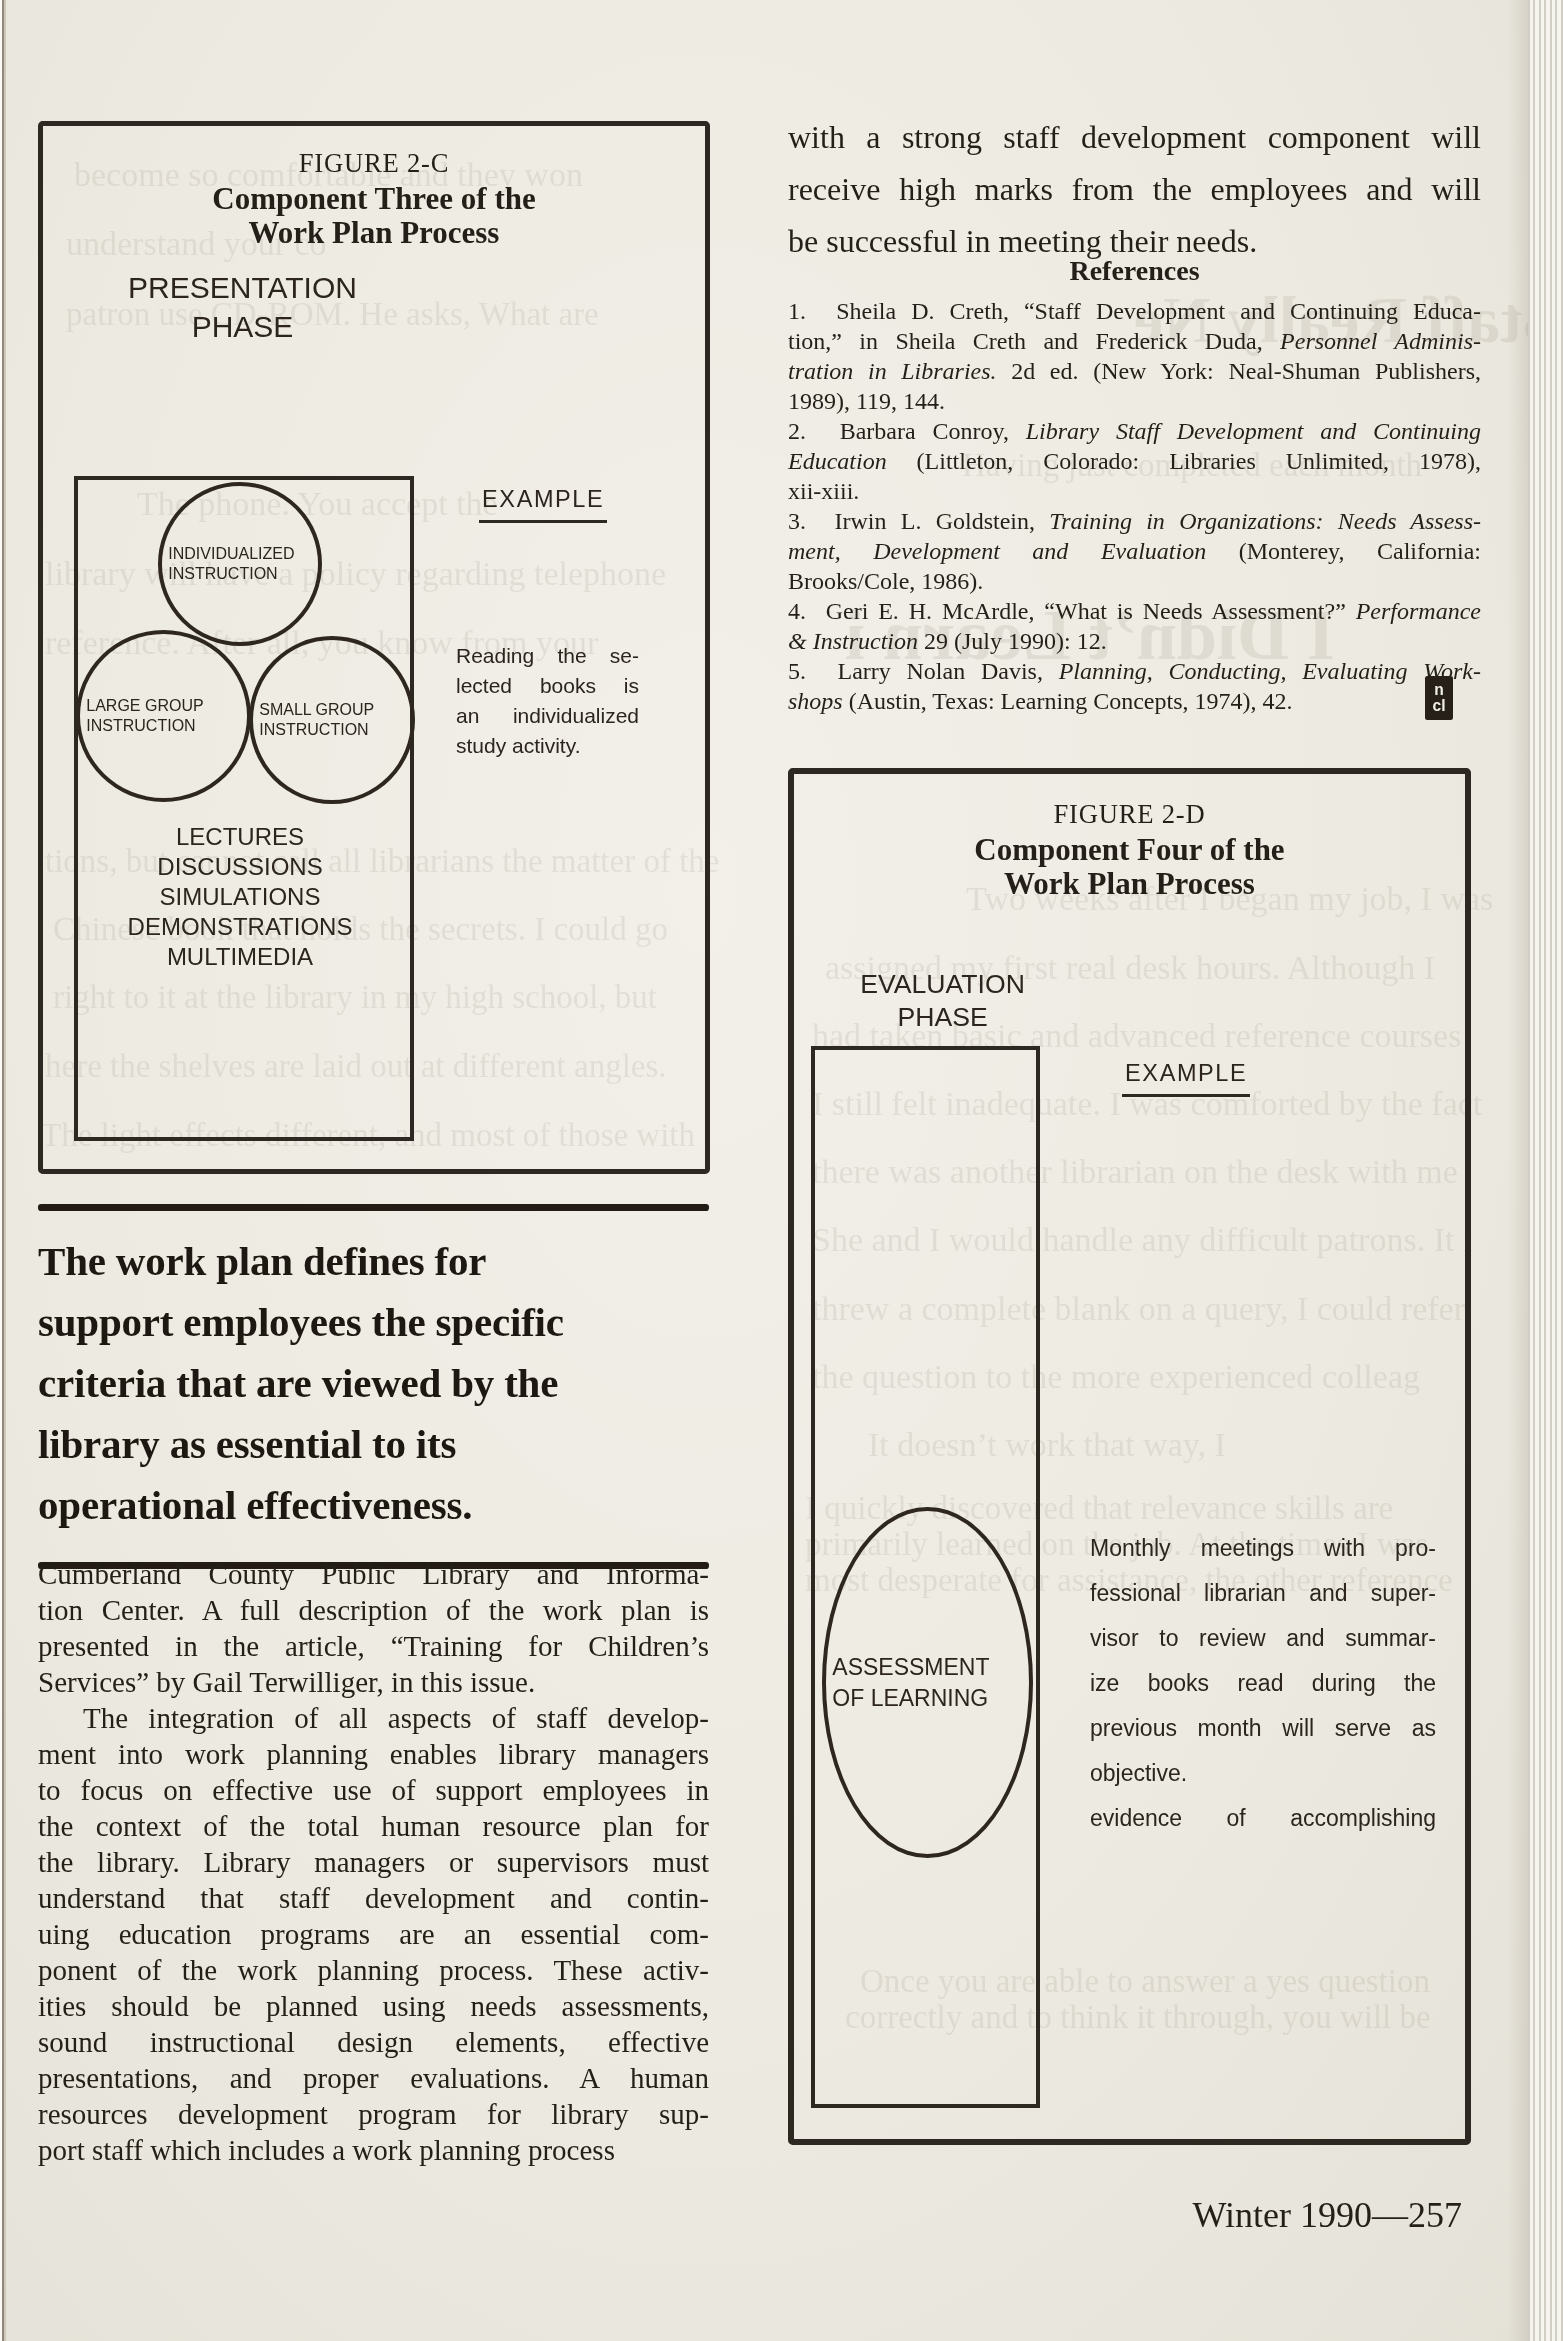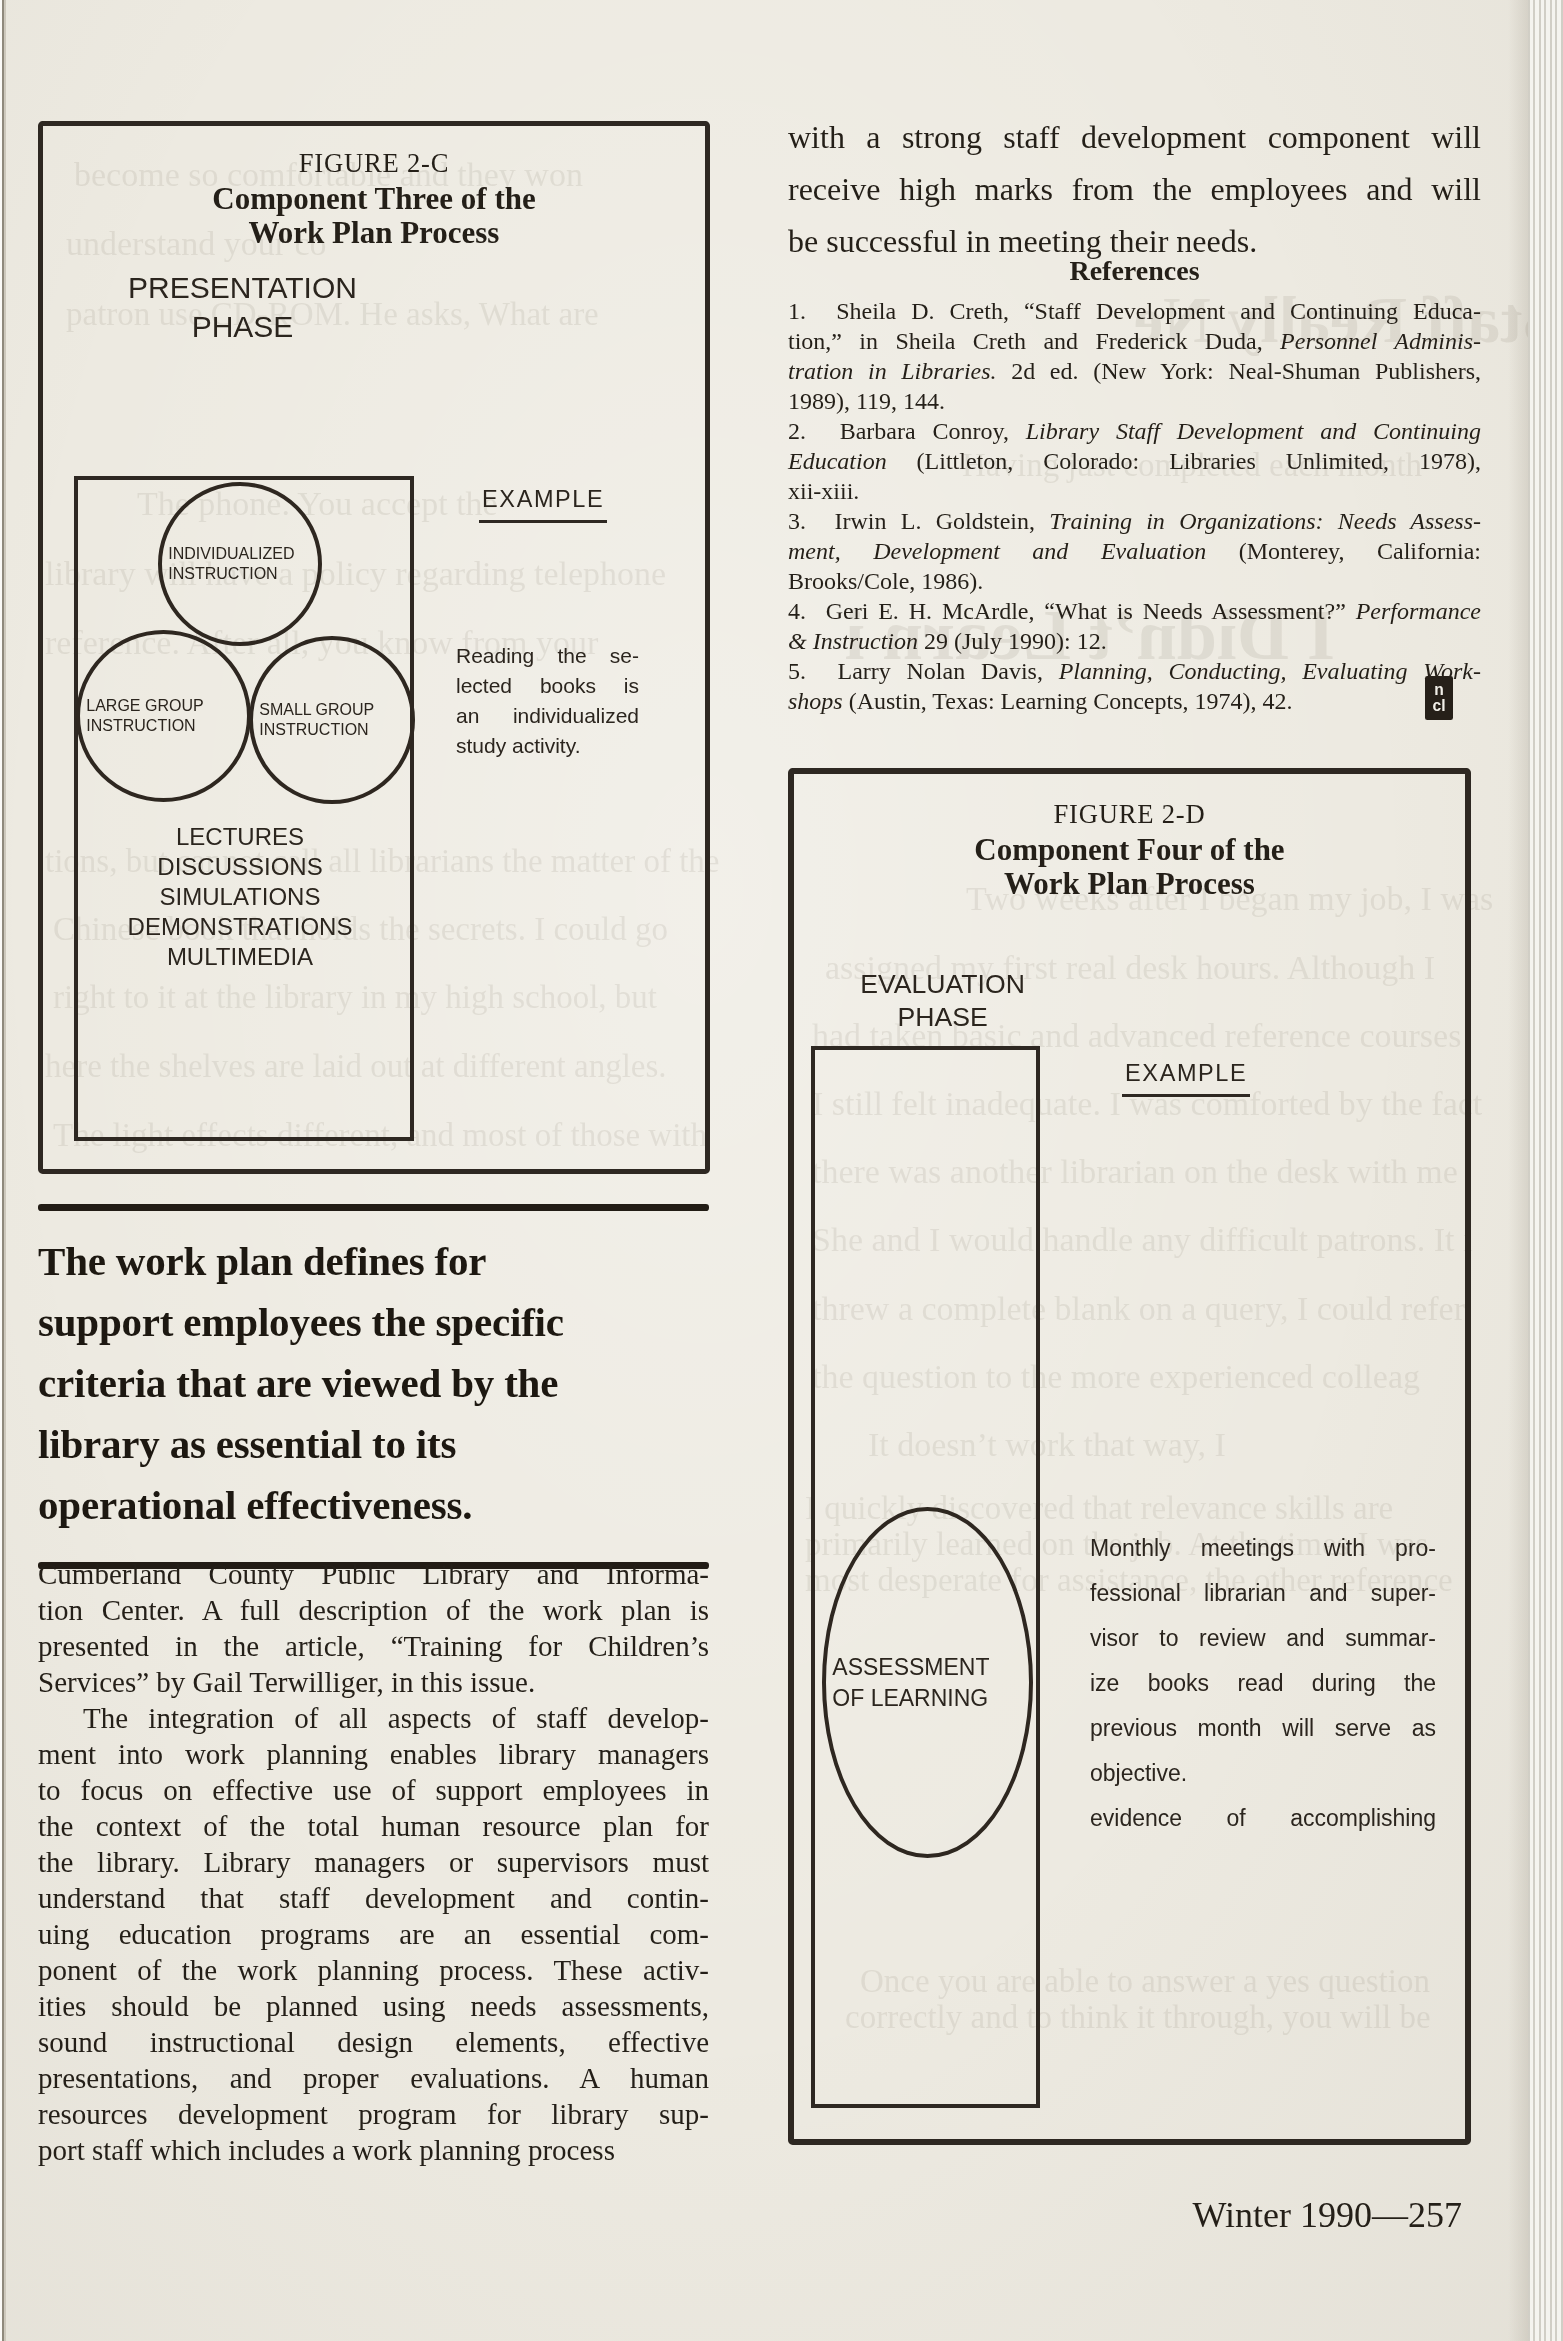--- a/index.html
+++ b/index.html
@@ -64,21 +64,21 @@
       <span class="ghost" style="left: 74px; top: 156px; font-size: 34px; opacity: 0.13;">become so comfortable and they won</span>
       <span class="ghost" style="left: 66px; top: 225px; font-size: 34px; opacity: 0.13;">understand your co</span>
       <span class="ghost" style="left: 66px; top: 296px; font-size: 33px; opacity: 0.13;">patron use CD-ROM. He asks, What are</span>
       <span class="ghost" style="left: 137px; top: 485px; font-size: 34px; opacity: 0.13;">The phone. You accept the</span>
       <span class="ghost" style="left: 45px; top: 555px; font-size: 34px; opacity: 0.13;">library will have a policy regarding telephone</span>
       <span class="ghost" style="left: 45px; top: 624px; font-size: 34px; opacity: 0.13;">reference. After all, you know from your</span>
       <span class="ghost" style="left: 45px; top: 843px; font-size: 33px; opacity: 0.13;">tions, but cannot call all librarians the matter of the</span>
       <span class="ghost" style="left: 53px; top: 911px; font-size: 33px; opacity: 0.13;">Chinese book that holds the secrets. I could go</span>
       <span class="ghost" style="left: 53px; top: 979px; font-size: 33px; opacity: 0.13;">right to it at the library in my high school, but</span>
       <span class="ghost" style="left: 45px; top: 1048px; font-size: 33px; opacity: 0.13;">here the shelves are laid out at different angles.</span>
-      <span class="ghost" style="left: 41px; top: 1117px; font-size: 33px; opacity: 0.13; margin-left: 12px;">The light effects different, and most of those with</span>
+      <span class="ghost" style="left: 41px; top: 1117px; font-size: 33px; opacity: 0.13;">The light effects different, and most of those with</span>
       <span class="ghost" style="left: 1134px; top: 282px; font-size: 66px; opacity: 0.13; font-weight: bold; transform: scaleX(-1);">Staff Really Ne</span>
       <span class="ghost" style="left: 845px; top: 594px; font-size: 72px; opacity: 0.13; font-weight: bold; transform: scaleX(-1);">I Didn’t Learn i</span>
       <span class="ghost" style="left: 962px; top: 447px; font-size: 33px; opacity: 0.13;">Having just completed each month</span>
       <span class="ghost" style="left: 966px; top: 880px; font-size: 34px; opacity: 0.13;">Two weeks after I began my job, I was</span>
       <span class="ghost" style="left: 825px; top: 949px; font-size: 34px; opacity: 0.13;">assigned my first real desk hours. Although I</span>
       <span class="ghost" style="left: 812px; top: 1017px; font-size: 34px; opacity: 0.13;">had taken basic and advanced reference courses</span>
       <span class="ghost" style="left: 812px; top: 1085px; font-size: 34px; opacity: 0.13;">I still felt inadequate. I was comforted by the fact</span>
       <span class="ghost" style="left: 812px; top: 1153px; font-size: 34px; opacity: 0.13;">there was another librarian on the desk with me</span>
       <span class="ghost" style="left: 812px; top: 1221px; font-size: 34px; opacity: 0.13;">She and I would handle any difficult patrons. It i</span>
       <span class="ghost" style="left: 812px; top: 1290px; font-size: 34px; opacity: 0.13;">threw a complete blank on a query, I could refer</span>

